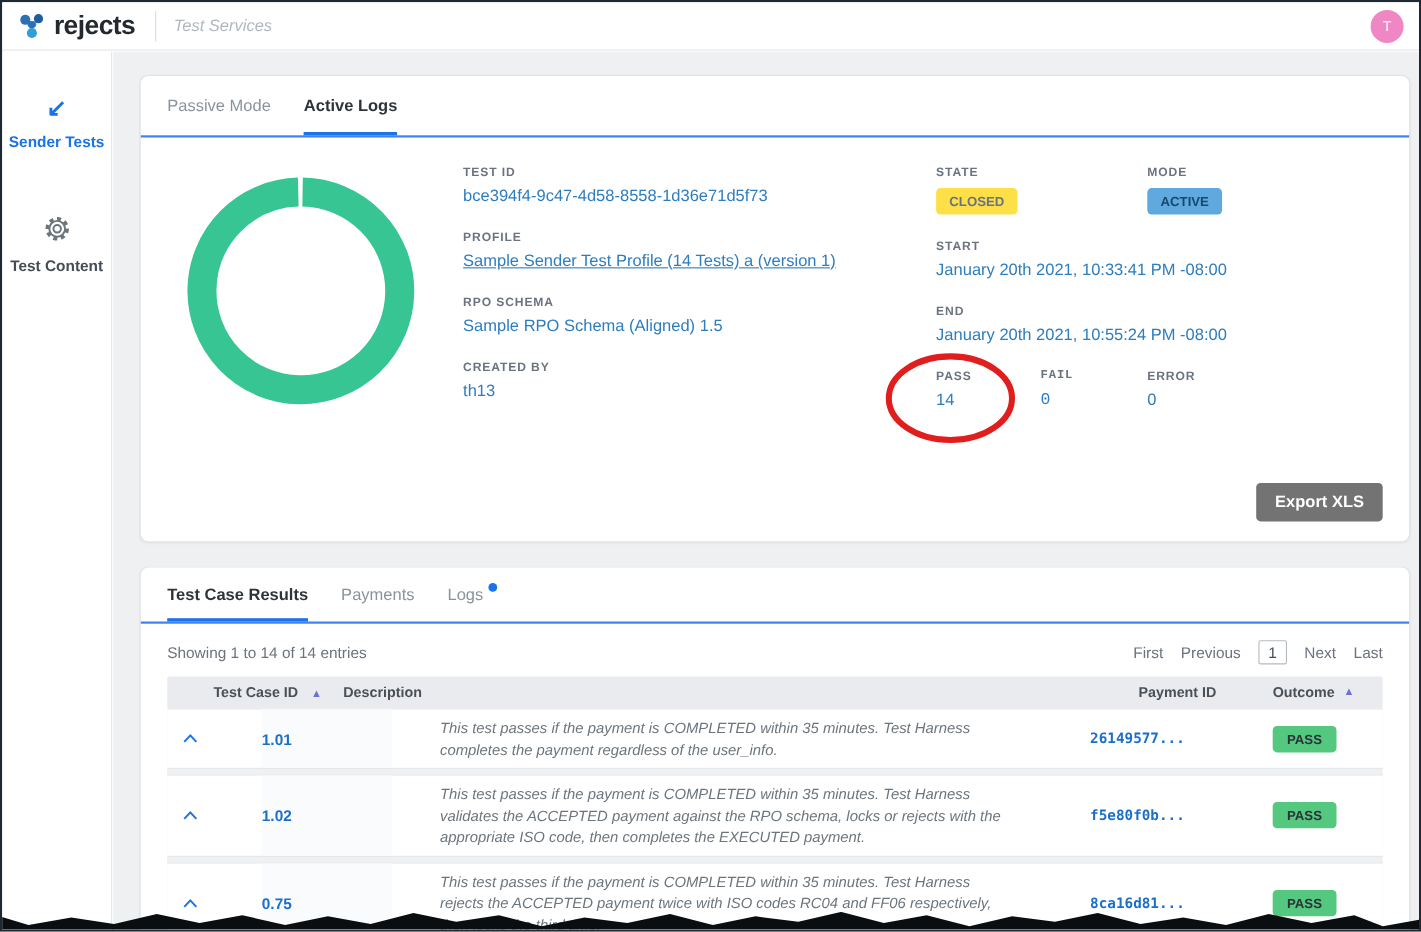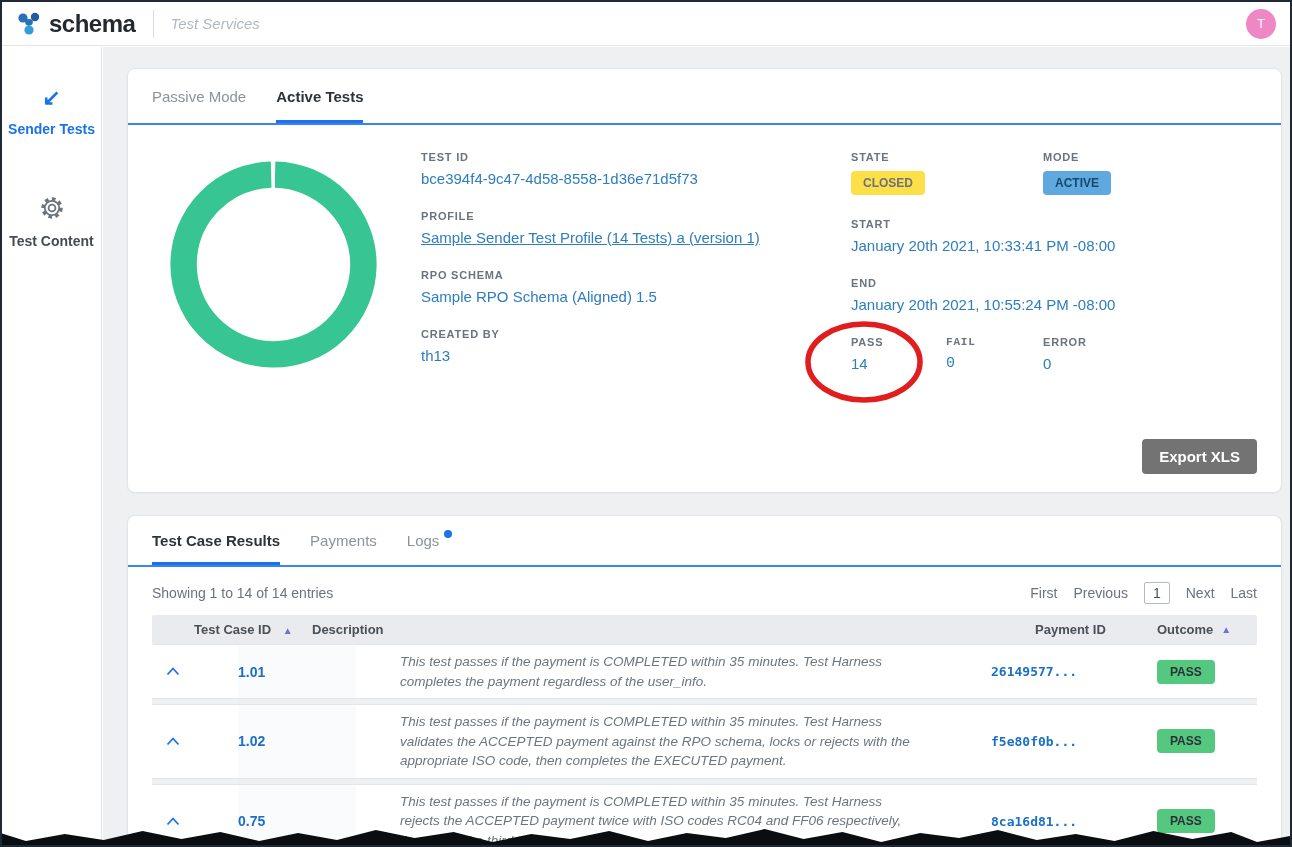--- a/index.html
+++ b/index.html
@@ -109,21 +109,21 @@
 
   <div class="topbar">
     <div class="brand">
       <svg width="27" height="27" viewBox="0 0 27 27">
         <circle cx="7" cy="8" r="4.6" fill="#2a72b5"></circle>
         <circle cx="19" cy="7" r="4.2" fill="#1c5e9e"></circle>
         <circle cx="13" cy="20" r="4.6" fill="#2e9fd8"></circle>
         <circle cx="13" cy="12.5" r="3.2" fill="#2a72b5"></circle>
         <rect x="9" y="9" width="8" height="6" rx="3" fill="#2a72b5" opacity="0.85"></rect>
       </svg>
-      <span class="brand-name">schema</span>
+      <span class="brand-name">rejects</span>
     </div>
     <div class="topbar-divider"></div>
     <span class="app-title">Test Services</span>
     <div class="topbar-spacer"></div>
     <div class="avatar">T</div>
   </div>
 
   <div class="sidebar">
     <div class="side-item active">
       <span class="arrow-glyph">↙</span>
@@ -137,21 +137,21 @@
       </svg>
       <span class="lbl">Test Content</span>
     </div>
   </div>
 
   <div class="main">
 
     <div class="card card1">
       <div class="tabbar tabbar1">
         <div class="tab">Passive Mode</div>
-        <div class="tab active">Active Tests</div>
+        <div class="tab active">Active Logs</div>
       </div>
 
       <svg class="donut" width="215" height="215" viewBox="0 0 220 220">
         <circle cx="110" cy="110" r="92" fill="none" stroke="#36c593" stroke-width="27" stroke-dasharray="573 5.1" transform="rotate(-89 110 110)"></circle>
       </svg>
 
       <div class="col-left">
         <div class="fgroup">
           <div class="flabel">TEST ID</div>
           <div class="fvalue">bce394f4-9c47-4d58-8558-1d36e71d5f73</div>

